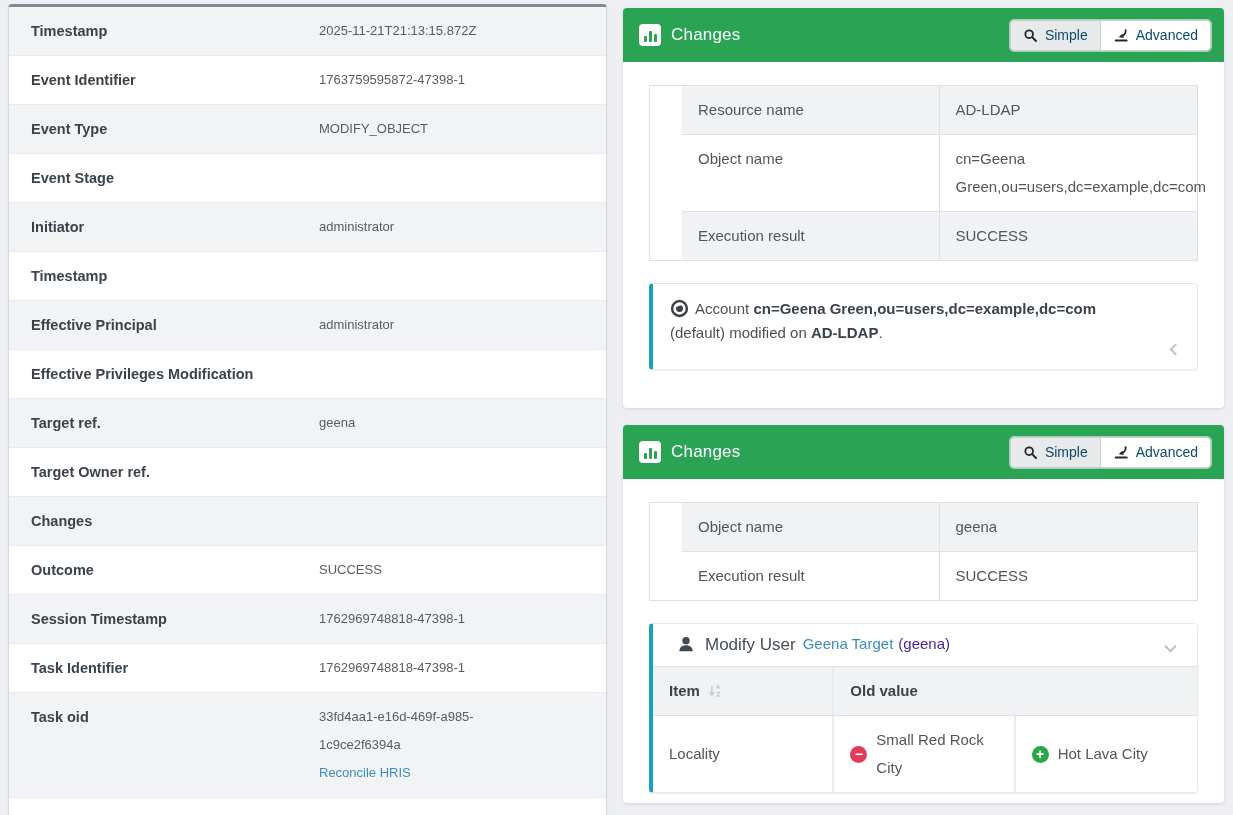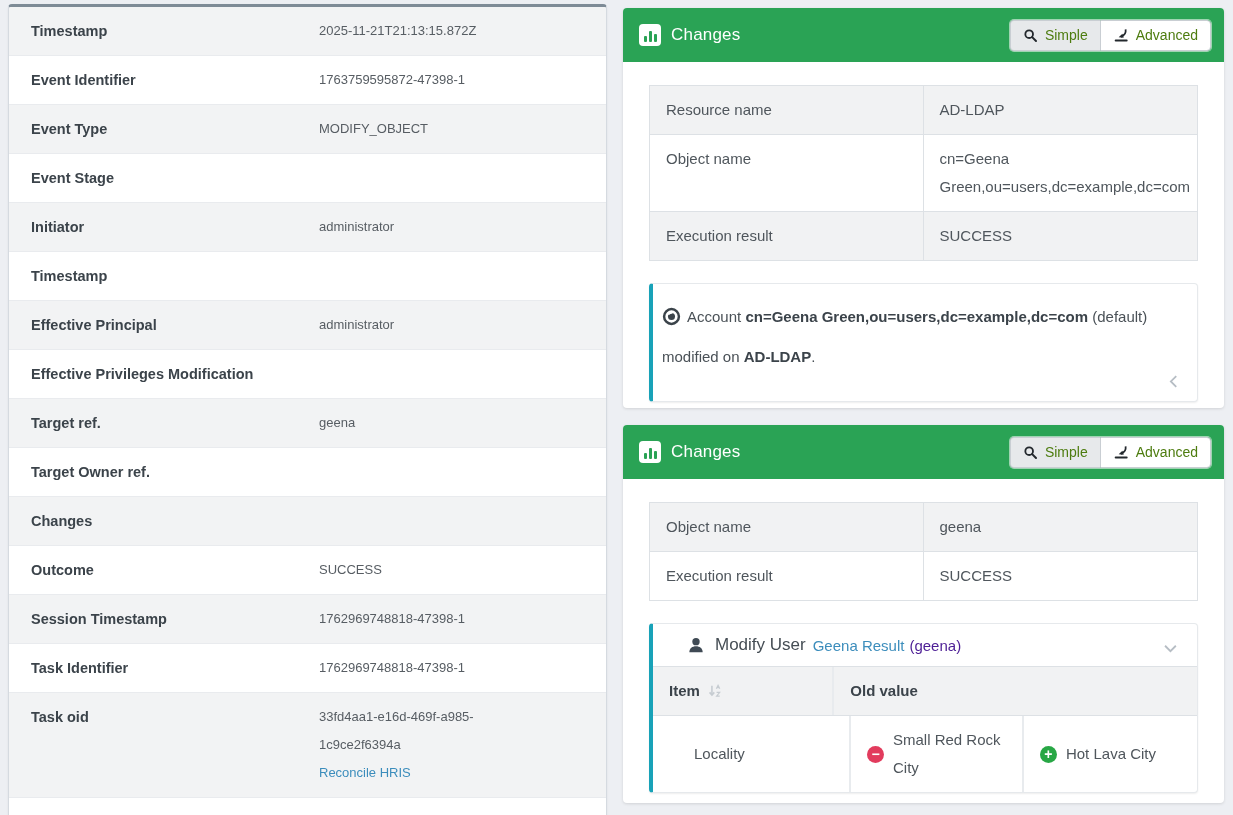--- a/index.html
+++ b/index.html
@@ -24,44 +24,44 @@
   a.link { color:#3c8dbc; text-decoration:none; display:inline-block; }
   
   .card { position:absolute; left:623px; width:601px; background:#fff; border-radius:4px; box-shadow:0 1px 3px rgba(0,0,0,.12); }
   #panel-top    { top:8px;   height:400px; }
   #panel-bottom { top:425px; height:378px; }
   .card-header { background:#2aa355; border-radius:4px 4px 0 0; height:54px; display:flex; align-items:center; padding:0 13px 0 16px; }
   .chart-icon { width:22px; height:22px; background:#fff; border-radius:4px; display:flex; align-items:flex-end; justify-content:center; gap:2px; padding:4px 4px; flex:none; }
   .chart-icon i { display:block; width:3px; background:#2aa355; border-radius:1px; }
   .card-title { color:#fff; font-size:17px; margin-left:10px; letter-spacing:.2px; }
   .btn-group { margin-left:auto; display:flex; border-radius:4px; box-shadow:0 0 0 1px rgba(255,255,255,.55); }
-  .btn { display:flex; align-items:center; gap:7px; padding:0 12px; height:31px; font-size:14px; color:#4d7c0f; background:#fff; border:1px solid #c9ced3; cursor:pointer; font-family:inherit; }
+  .btn { display:flex; align-items:center; gap:7px; padding:0 12px; height:31px; font-size:14px; color:#0c4a6e; background:#fff; border:1px solid #c9ced3; cursor:pointer; font-family:inherit; }
   .btn-simple   { background:#e7e9eb; border-radius:4px 0 0 4px; border-right:none; }
   .btn-advanced { border-radius:0 4px 4px 0;justify-content:center; }
   .card-body { padding:23px 26px 20px 26px; }
   .kv-table { border:1px solid #dde1e5; }
-  .kv-row { display:flex; }
+  .kv-row { display:flex;margin-left:32px; }
   .kv-row + .kv-row { border-top:1px solid #dde1e5; }
   .kv-row:nth-child(odd) { background:#f1f2f3; }
   .kv-cell { padding:10px 16px; font-size:15px; color:#4f565c; line-height:28px; }
   .kv-key { width:50%; flex:none; border-right:1px solid #dde1e5; }
   .kv-val { flex:1; }
   
   .accent-box { position:relative; margin-top:22px; background:#fff; border:1px solid #e6e9ec; border-left:4px solid #18a2b8; border-radius:4px; box-shadow:0 1px 2px rgba(0,0,0,.07); }
-  .callout-text { padding:13px 44px 24px 9px; font-size:15px; color:#4a5157; line-height:40px; }
+  .callout-text { padding:13px 44px 24px 17px; font-size:15px; color:#4a5157; line-height:24px; }
   .callout-text b { color:#3b434a; }
   .chev-btn { position:absolute; right:12px; bottom:8px; width:22px; height:22px; background:none; border:none; padding:0; cursor:pointer; }
-  .modify-header { display:flex; align-items:center; padding:11px 34px; position:relative; }
+  .modify-header { display:flex; align-items:flex-start; padding:11px 24px; position:relative; }
   .modify-title { font-size:17px; color:#454d54; margin-left:10px; }
   .modify-user-link { font-size:15px; margin-left:7px; }
   .modify-user-id { font-size:15px; color:#4c1d95; margin-left:5px; }
   .modify-chev { position:absolute; right:16px; top:14px; width:22px; height:22px; background:none; border:none; padding:0; cursor:pointer; }
   .change-table { border-top:1px solid #dde1e5; }
   .ct-row { display:flex; }
-  .ct-row + .ct-row { border-top:1px solid #dde1e5;padding-left:25px; }
+  .ct-row + .ct-row { border-top:1px solid #dde1e5; }
   .ct-head { background:#f1f2f3; }
   .ct-cell { width:33.33%; padding:10px 16px; font-size:15px; line-height:28px; color:#4f565c; border-right:2px solid #e8ebee; display:flex; align-items:center; }
   .ct-cell:last-child { border-right:none; }
   .ct-head .ct-cell { font-weight:700; color:#3b434a; }
   .circle { width:17px; height:17px; border-radius:50%; display:inline-flex; align-items:center; justify-content:center; color:#fff; font-size:14px; font-weight:700; margin-right:9px; flex:none; line-height:1; }
   .circle.minus { background:#e23b5d; }
   .circle.plus  { background:#28a745; }
   .sort-icon { margin-left:8px; display:inline-flex; }
 </style>
 </head>
@@ -231,21 +231,21 @@
         <div class="kv-cell kv-val">SUCCESS</div>
       </div>
     </div>
     <div class="accent-box">
       <div class="modify-header">
         <svg width="18" height="18" viewBox="0 0 20 20">
             <circle cx="10" cy="6.3" r="4.1" fill="#3f4a54"></circle>
             <path d="M2.6 18 c0 -4.3 3.3 -6.6 7.4 -6.6 s7.4 2.3 7.4 6.6 z" fill="#3f4a54"></path>
           </svg>
         <span class="modify-title">Modify User</span>
-        <a class="link modify-user-link" href="#">Geena Result</a>
+        <a class="link modify-user-link" href="#">Geena Target</a>
         <span class="modify-user-id">(geena)</span>
         <button class="modify-chev">
           <svg width="18" height="18" viewBox="0 0 20 20">
               <path d="M4.5 7.5 L10.5 13.5 L16.5 7.5" fill="none" stroke="#b6bdc4" stroke-width="2"></path>
             </svg>
         </button>
       </div>
       <div class="change-table">
         <div class="ct-row ct-head">
           <div class="ct-cell">

